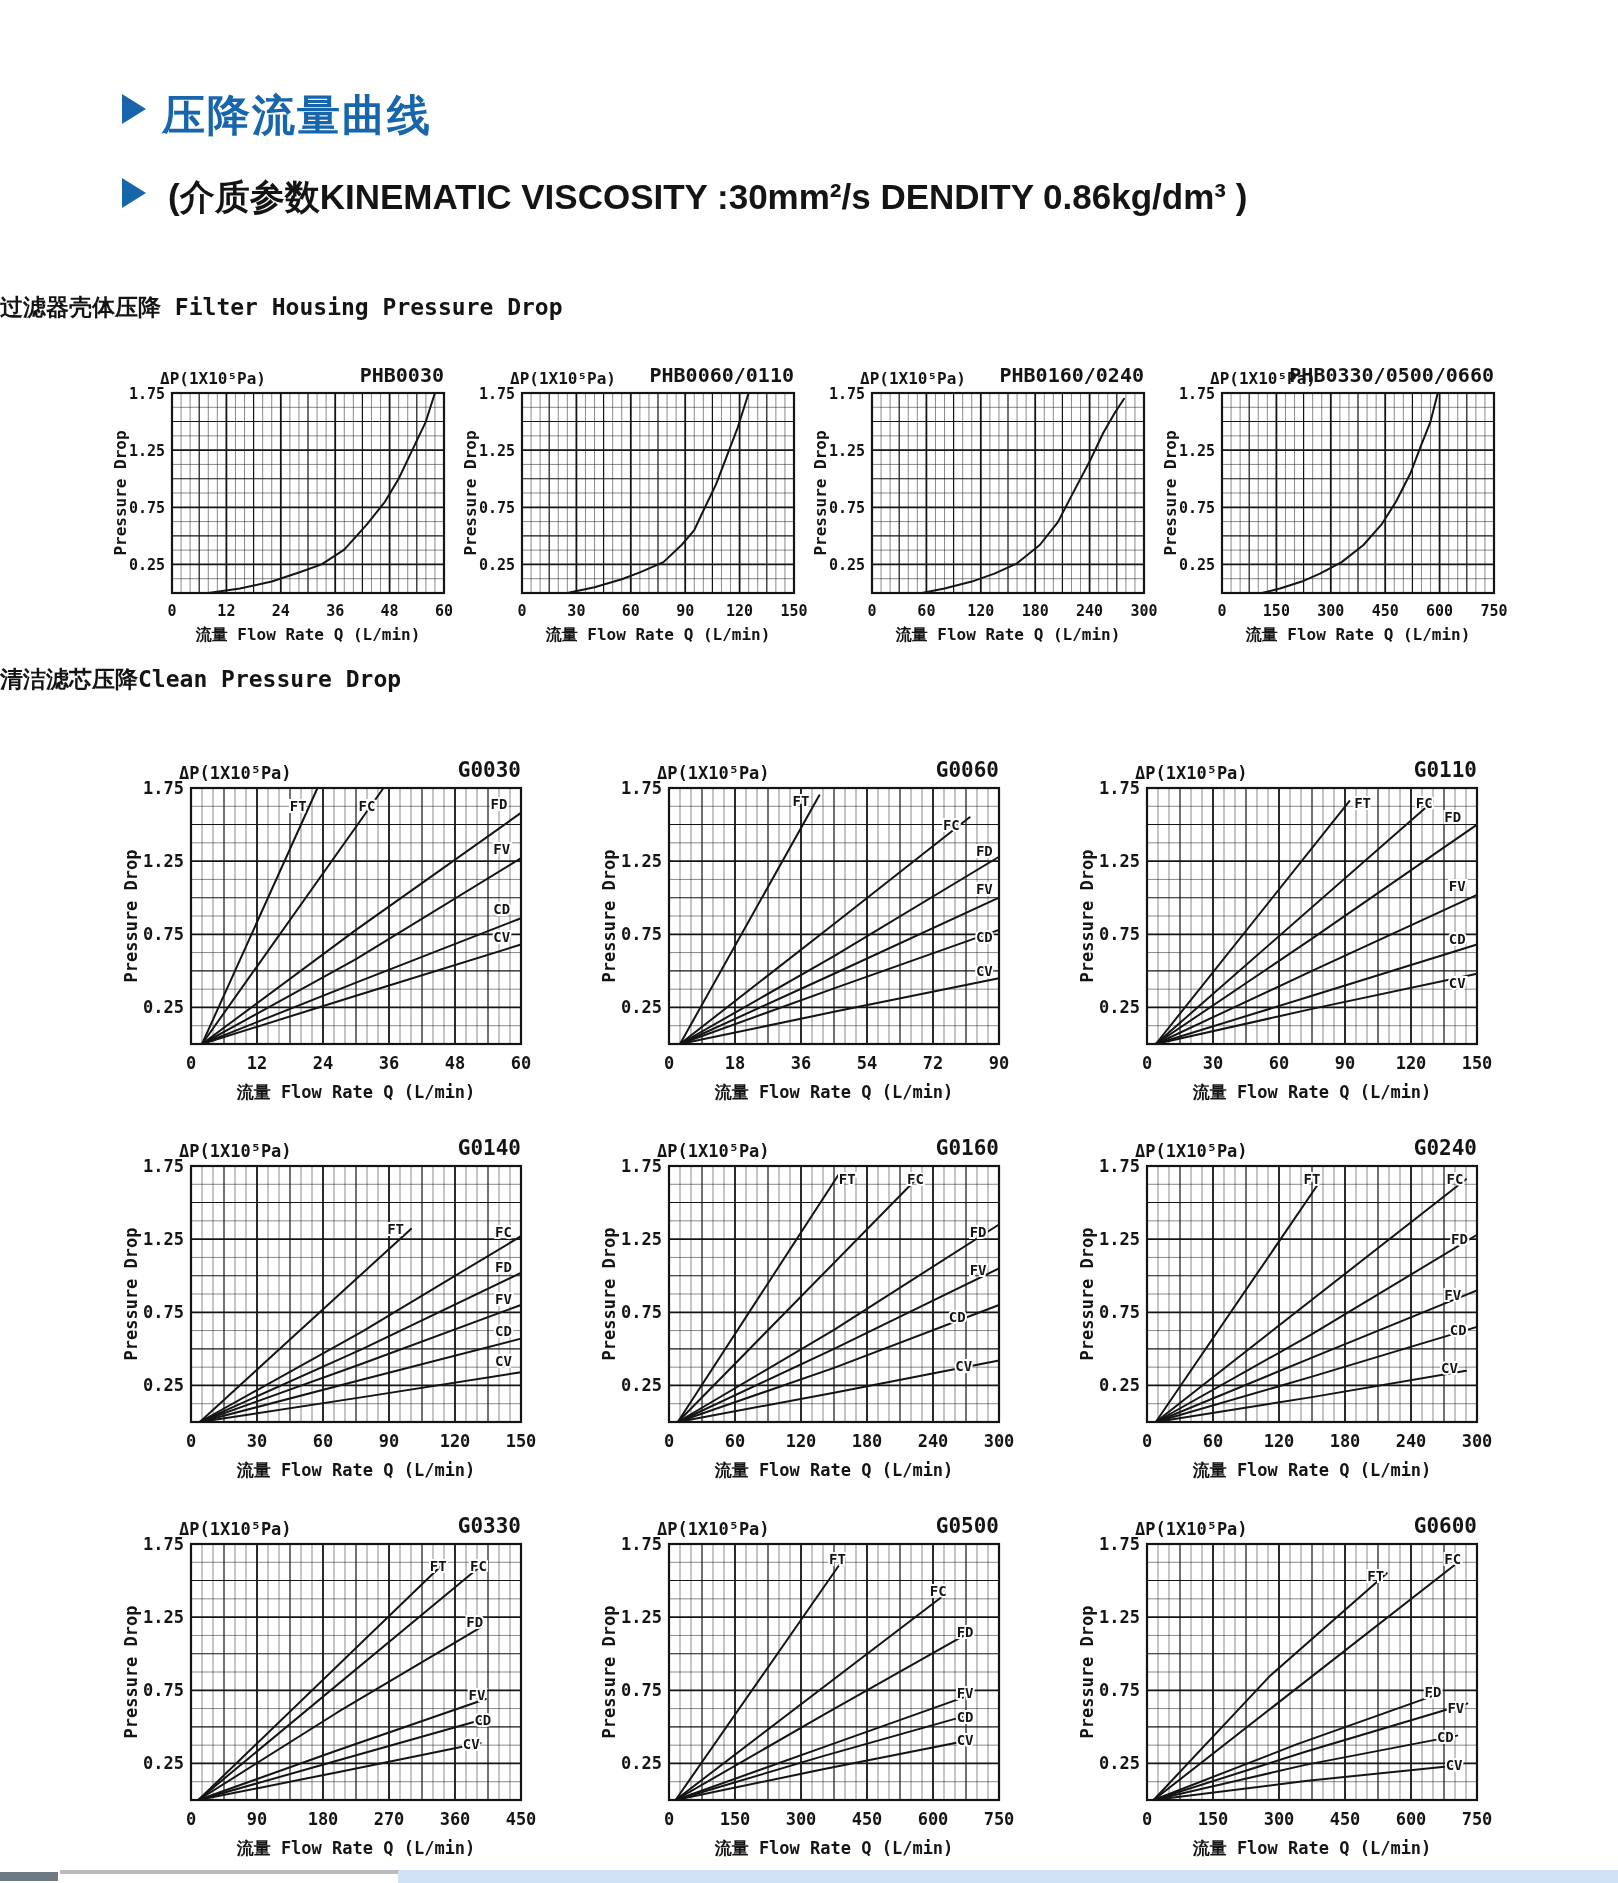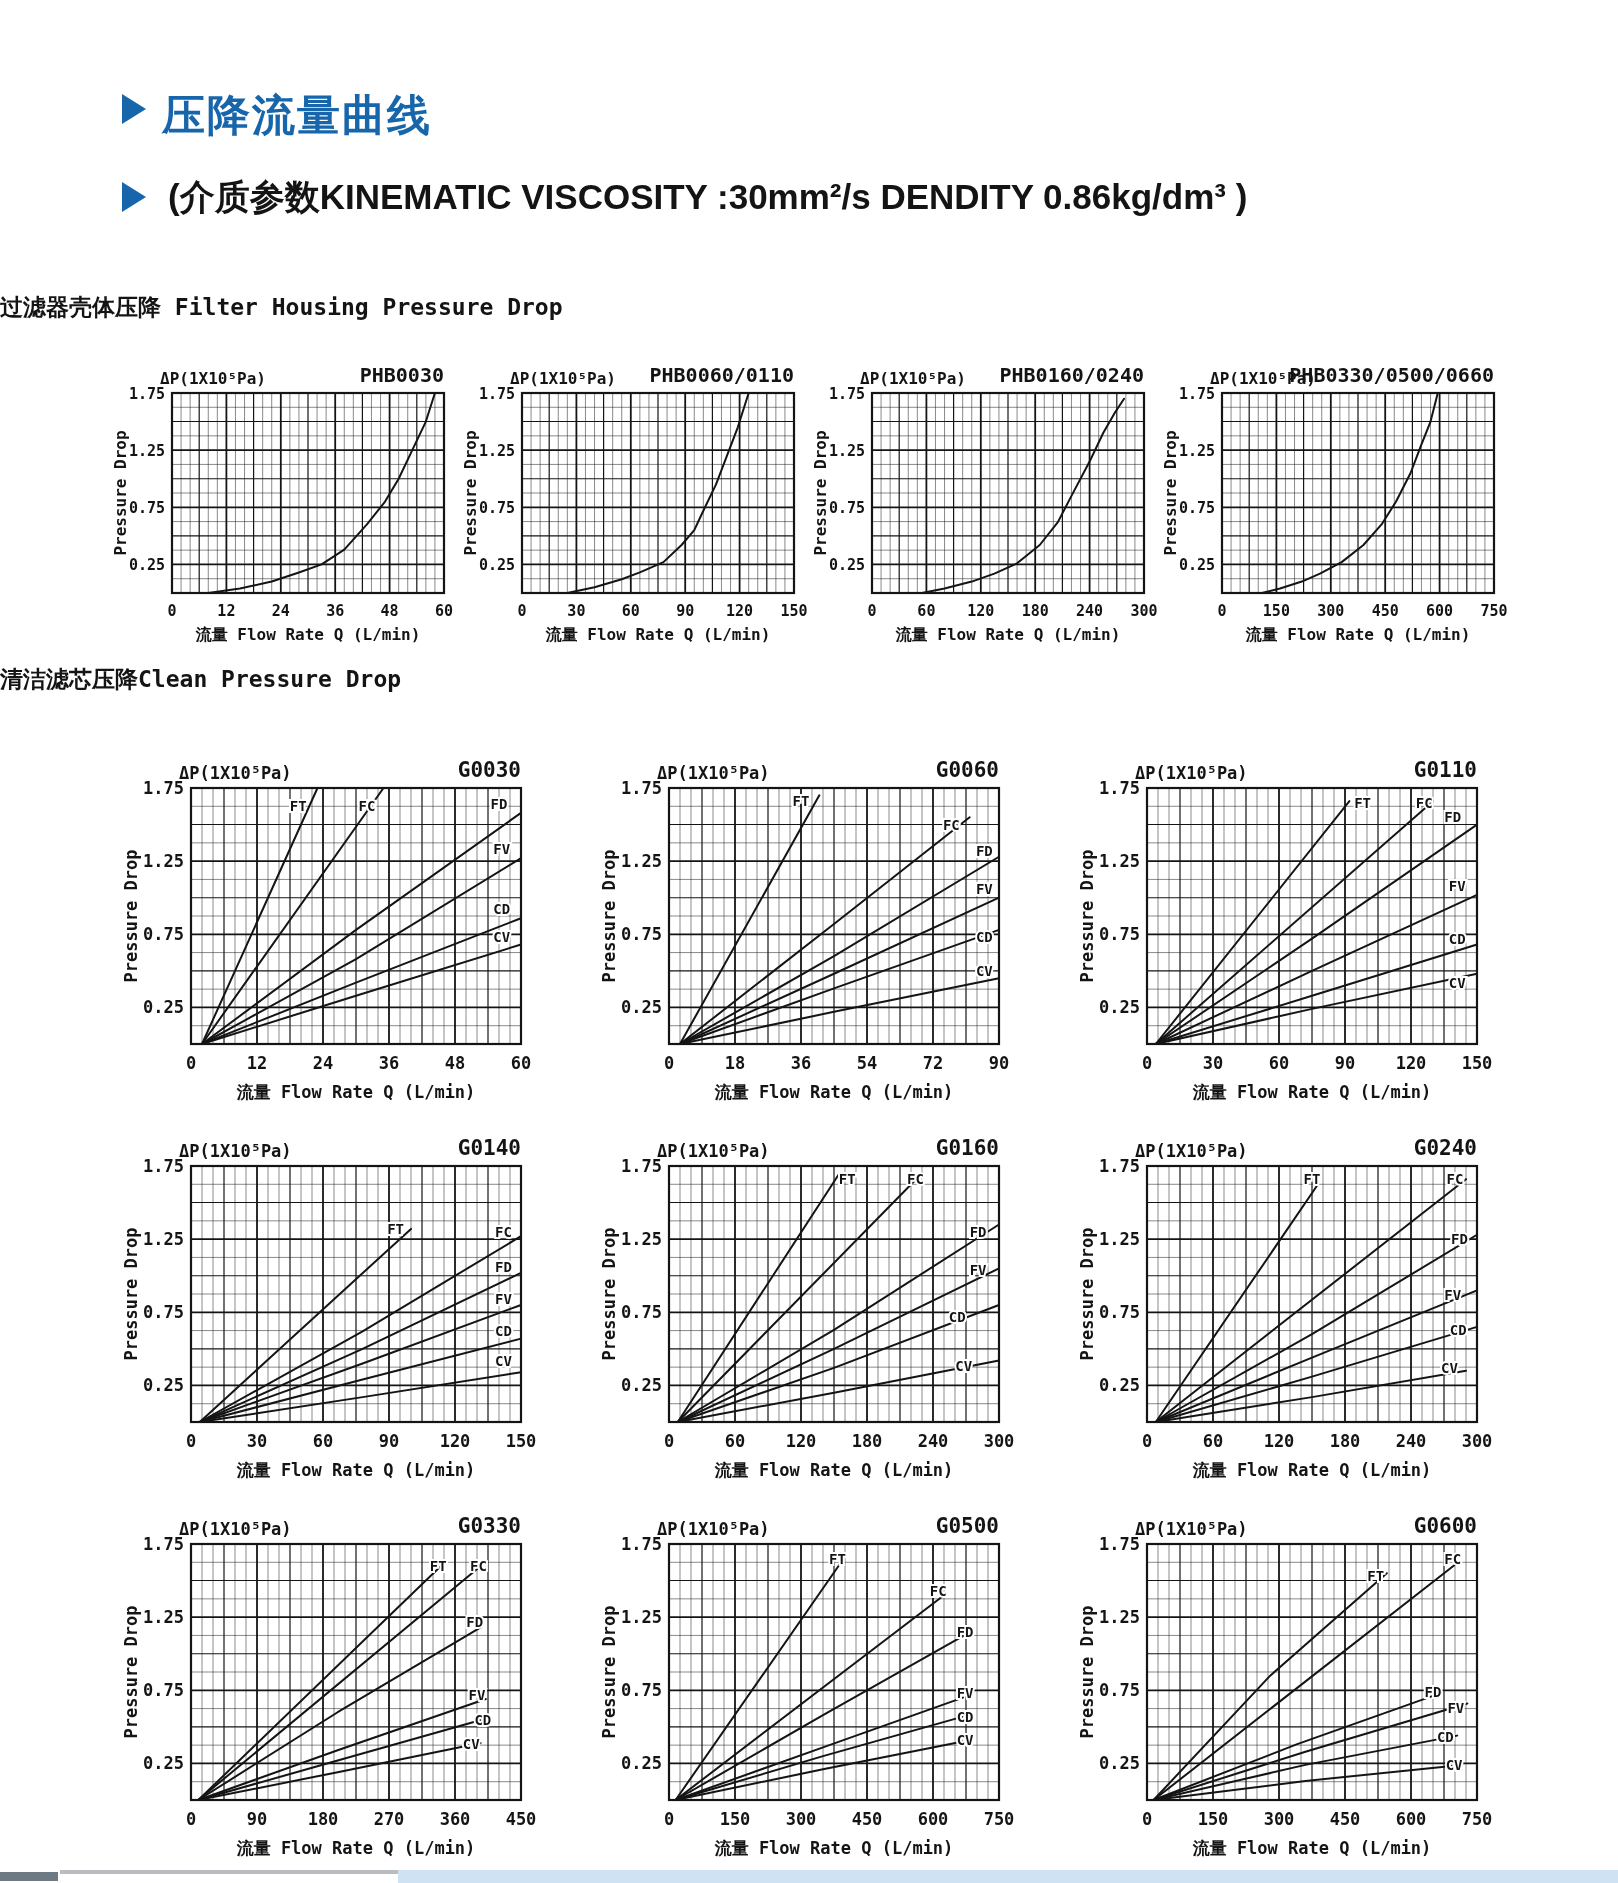--- a/index.html
+++ b/index.html
@@ -5,21 +5,21 @@
   html,body{margin:0;padding:0;}
   body{
     width:1618px;height:1883px;position:relative;background:#ffffff;
     font-family:"Liberation Sans", sans-serif;color:#1a1a1a;overflow:hidden;
   }
   .hdr{position:absolute;left:122px;top:76px;display:flex;align-items:flex-start;gap:16px;margin-top:18px;}
   .tri{width:0;height:0;border-left:24px solid var(--accent,#1766ab);
        border-top:15px solid transparent;border-bottom:15px solid transparent;}
   .hdr-cn{font-size:43px;font-weight:bold;color:var(--accent,#1766ab);letter-spacing:2px;line-height:1;}
   .hdr-en{font-size:34px;font-weight:bold;color:var(--gray,#a8a8a8);letter-spacing:-1px;line-height:1;margin-left:6px;}
-  .sub{position:absolute;left:122px;top:178px;display:flex;align-items:center;gap:22px;}
+  .sub{position:absolute;left:122px;top:178px;display:flex;align-items:flex-start;gap:22px;}
   .sub-text{font-size:35px;font-weight:bold;color:#141414;letter-spacing:0;line-height:1.1;}
   .sec-title{position:absolute;width:100%;text-align:left;
     font-family:"DejaVu Sans Mono","Liberation Mono",monospace;
     font-weight:bold;font-size:23px;color:#141414;}
   #housing-title{top:292px;}
   #clean-title{top:664px;}
   #housing-row{position:absolute;top:330px;left:0;width:100%;display:flex;justify-content:center;gap:2px;}
   #clean-grid{position:absolute;top:742px;left:0;width:100%;display:flex;flex-direction:column;gap:10px;}
   .clean-row{display:flex;justify-content:center;gap:58px;}
   svg text{font-family:"DejaVu Sans Mono","Liberation Mono",monospace;font-weight:bold;fill:#141414;}

